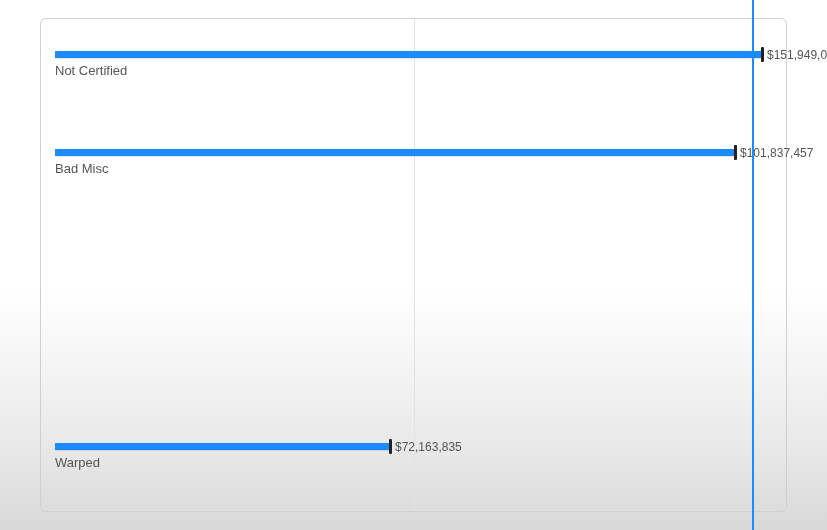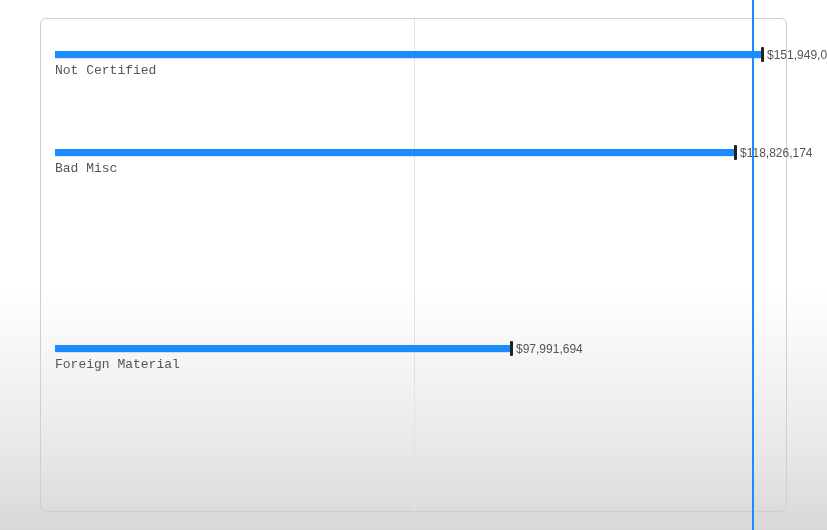--- a/index.html
+++ b/index.html
@@ -85,50 +85,49 @@
     color: #555;
     white-space: nowrap;
   }
 
   .cat-label {
     position: absolute;
     left: 2px;
     top: 24px;
     font-size: 13px;
     color: #555;
-    font-family: Liberation Mono, monospace;
   }
 </style>
 </head>
 <body>
 
 <div class="chart-frame">
   <div class="plot-area">
 
     <div class="gridline" style="left:50%;"></div>
 
     <div class="row" style="top:20px;">
       <div class="bar" style="width:708px;"></div>
       <div class="bar-cap" style="left:708px;"></div>
       <span class="value-label" style="left:714px;">$151,949,006</span>
       <span class="cat-label">Not Certified</span>
     </div>
 
     <div class="row" style="top:118px;">
       <div class="bar" style="width:681px;"></div>
       <div class="bar-cap" style="left:681px;"></div>
-      <span class="value-label" style="left:687px;">$118,826,174</span>
+      <span class="value-label" style="left:687px;">$101,837,457</span>
       <span class="cat-label">Bad Misc</span>
     </div>
 
 
-    <div class="row" style="top:314px;">
-      <div class="bar" style="width:457px;"></div>
-      <div class="bar-cap" style="left:457px;"></div>
-      <span class="value-label" style="left:463px;">$97,991,694</span>
-      <span class="cat-label">Foreign Material</span>
+
+    <div class="row" style="top:412px;">
+      <div class="bar" style="width:336px;"></div>
+      <div class="bar-cap" style="left:336px;"></div>
+      <span class="value-label" style="left:342px;">$72,163,835</span>
+      <span class="cat-label">Warped</span>
     </div>
-
 
   </div>
 </div>
 
 <div class="ref-line" style="left:752px;"></div>
 
 </body></html>

